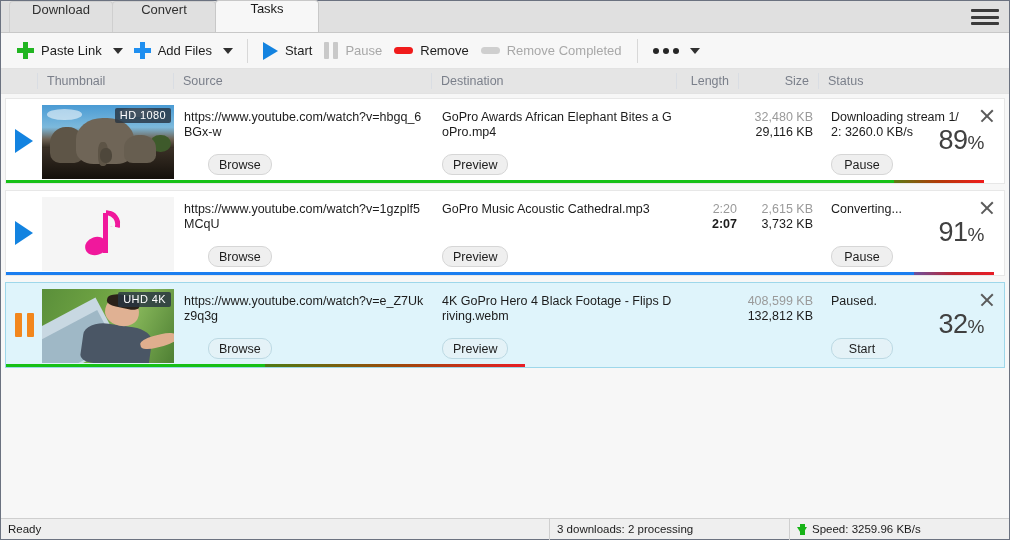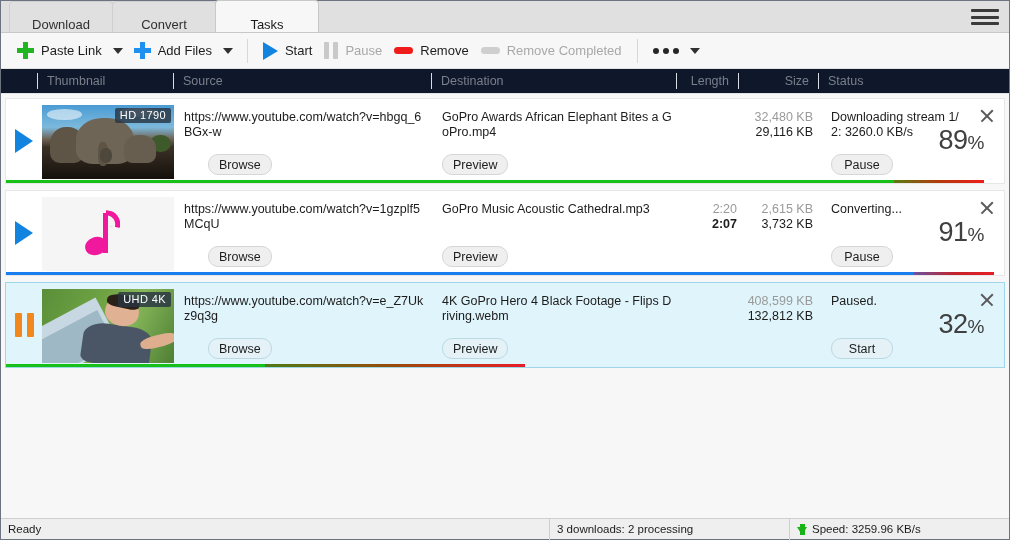--- a/index.html
+++ b/index.html
@@ -28,21 +28,21 @@
     display: flex;
     align-items: flex-end;
     padding-left: 8px;
     flex: 0 0 auto;
   }
   .tab {
     height: 31px;
     min-width: 104px;
     padding: 0 18px;
     display: flex;
-    align-items: flex-end;
+    align-items: flex-start;
     justify-content: center;
     font-size: 13px;
     color: #303030;
     background: #e0e0e0;
     border: 1px solid #cfcfcf;
     border-bottom: none;
     border-top-left-radius: 4px;
     border-top-right-radius: 4px;
     margin-right: -1px;
     cursor: default;
@@ -134,21 +134,21 @@
   
   .ico-dash { width: 19px; height: 7px; border-radius: 4px; background: #f01b1b; }
   .ico-dash.grey { background: #cfcfcf; }
   
   .ico-dots { display: flex; gap: 4px; align-items: center; }
   .ico-dots i { width: 6px; height: 6px; border-radius: 50%; background: #262626; display: block; }
 
   
   .colhead {
     height: 25px;
-    background: #0f172a;
+    background: #e5e5e5;
     border-bottom: 1px solid #e2e2e2;
     display: flex;
     align-items: center;
     font-size: 12.5px;
     color: #7a7f8a;
     flex: 0 0 auto;
   }
   .colhead .ch {
     height: 16px;
     display: flex;
@@ -474,21 +474,21 @@
           <div class="art-eleph">
             <div class="sky-cloud" style="left:4%;top:6%;width:26%;height:14%"></div>
             <div class="sky-cloud" style="left:58%;top:4%;width:30%;height:12%"></div>
             <div class="ground"></div>
             <div class="bush"></div>
             <div class="e-sm1"></div>
             <div class="e-big"></div>
             <div class="e-sm2"></div>
             <div class="e-tiny"></div>
           </div>
-          <span class="qbadge">HD 1790</span>
+          <span class="qbadge">HD 1080</span>
         </div>
       </div>
       <div class="tcell t-source">
         <div class="txt">https://www.youtube.com/watch?v=hbgq_6BGx-w</div>
         <div class="btn browse">Browse</div>
       </div>
       <div class="tcell t-dest">
         <div class="txt">GoPro Awards  African Elephant Bites a GoPro.mp4</div>
         <div class="btn preview">Preview</div>
       </div>

